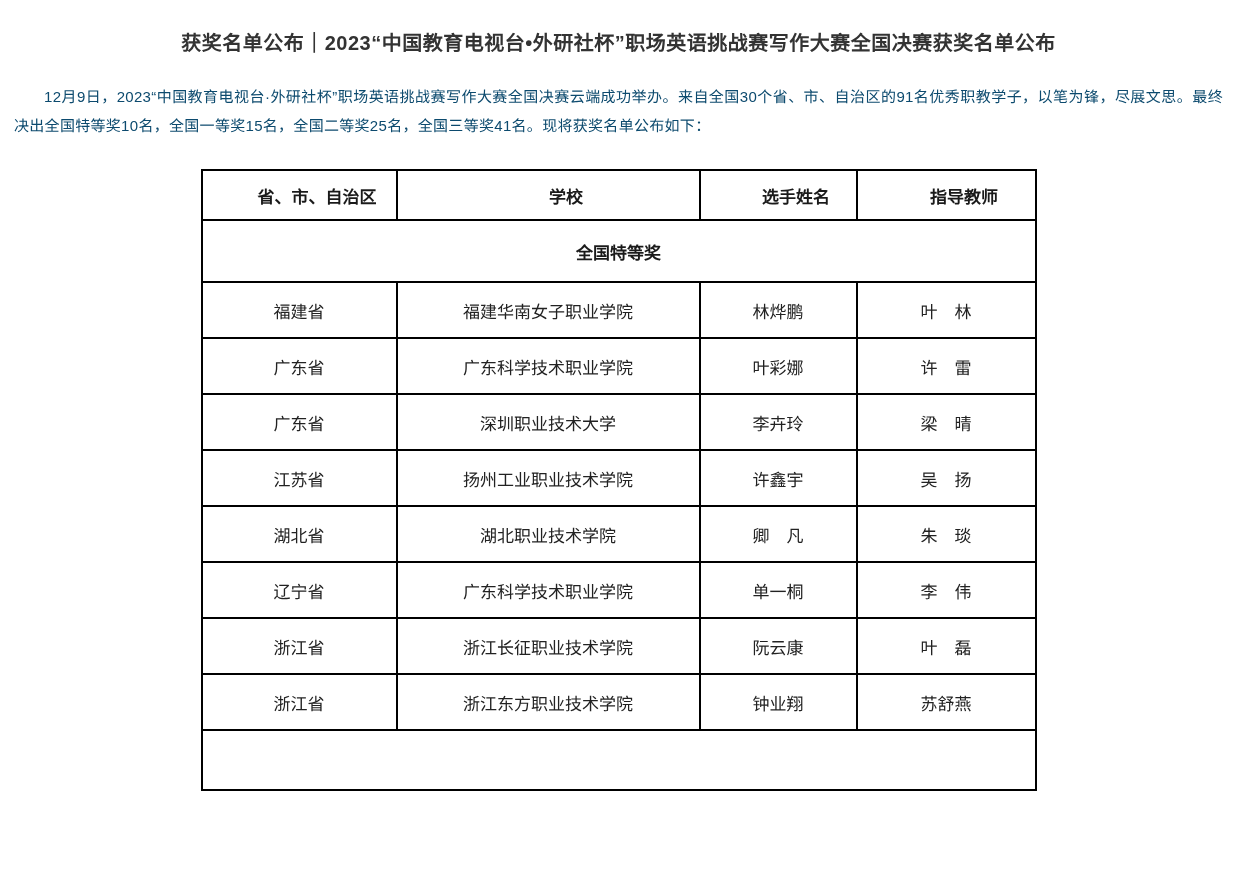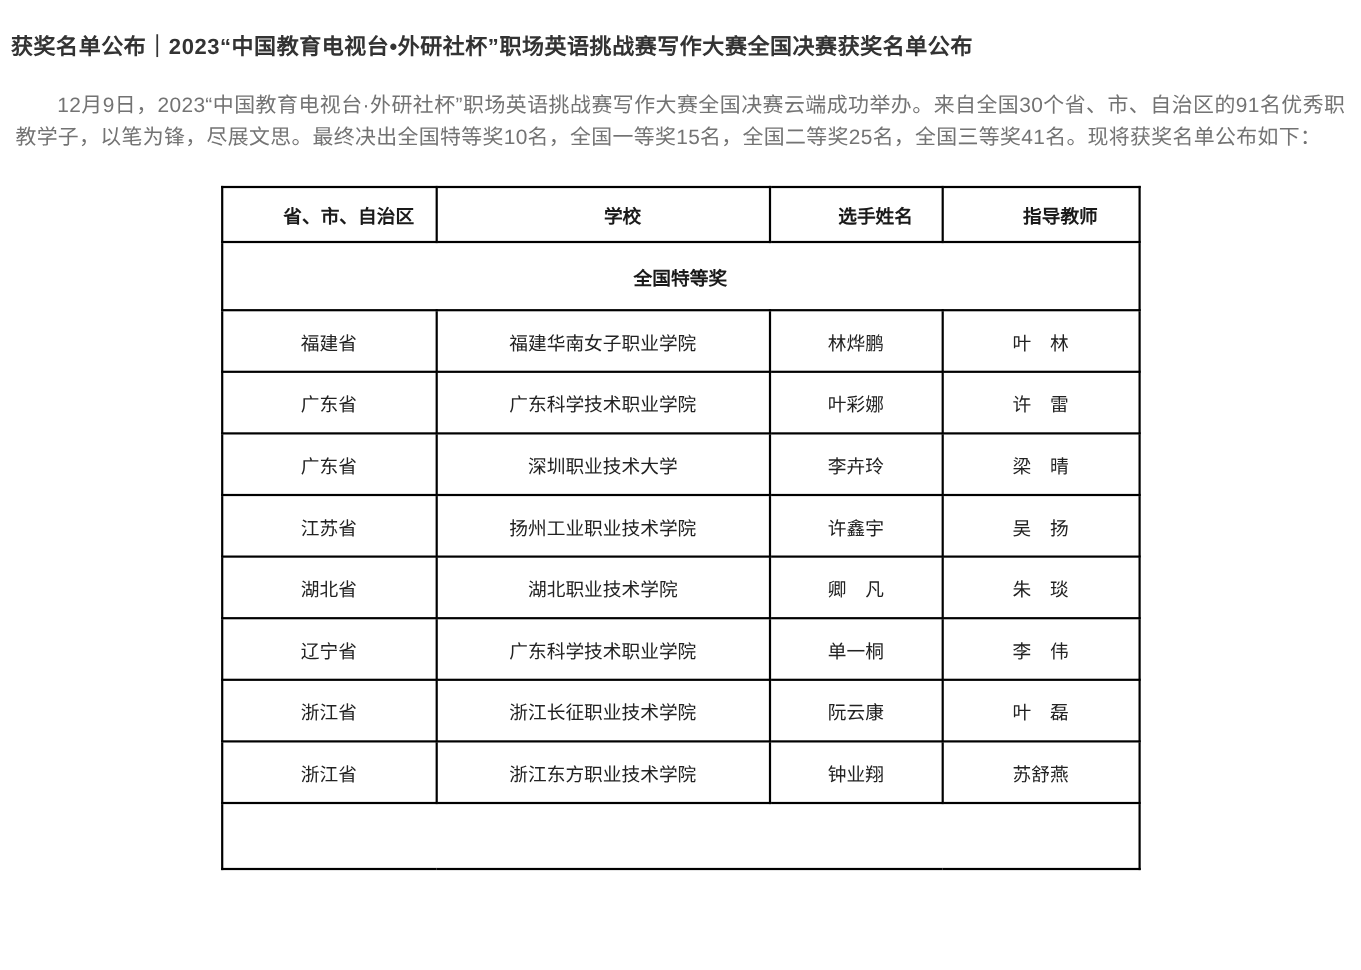--- a/index.html
+++ b/index.html
@@ -6,31 +6,32 @@
   html, body {
     width: 1237px;
     height: 882px;
     overflow: hidden;
     background: #ffffff;
     font-family: "Liberation Sans", "DejaVu Sans", sans-serif;
   }
   .page { width: 1237px; height: 882px; overflow: hidden; }
   .page-title {
     margin: 30px 10px 0;
+    text-align: center;
     font-size: 20px;
     line-height: 26px;
     font-weight: bold;
     color: #333333;
     letter-spacing: 0.5px;
   }
   .intro-paragraph {
     margin: 26px 14px 0;
-    font-size: 19px;
+    font-size: 15px;
     line-height: 29px;
-    color: #737373;
+    color: #0c4a6e;
     text-indent: 2em;
     text-align: justify;
     letter-spacing: 0.3px;
   }
   table.awards-table {
     margin: 29px auto 0;
     width: 834px;
     border-collapse: collapse;
     table-layout: fixed;
   }

